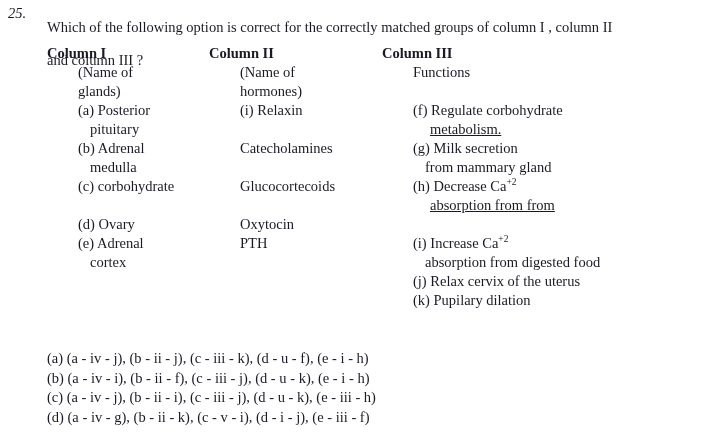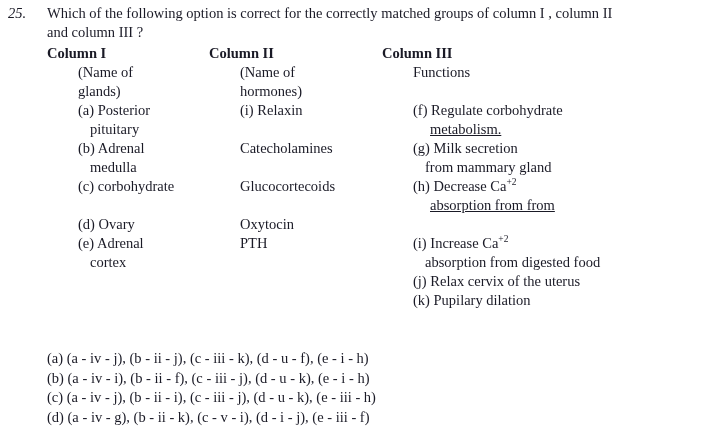--- a/index.html
+++ b/index.html
@@ -41,21 +41,21 @@
   }
   .q-text {
     position: absolute;
     left: 47px;
     top: 0;
     width: 665px;
     line-height: 19px;
     font-size: 14.5px;
     text-align: left;
   }
-  .q-line { display: block; white-space: pre; }
+  .q-line { display: block; white-space: pre; margin-top: 14px; }
 
   
   .cols {
     position: absolute;
     left: 0;
     top: 44px;
     width: 715px;
   }
   .col {
     position: absolute;

